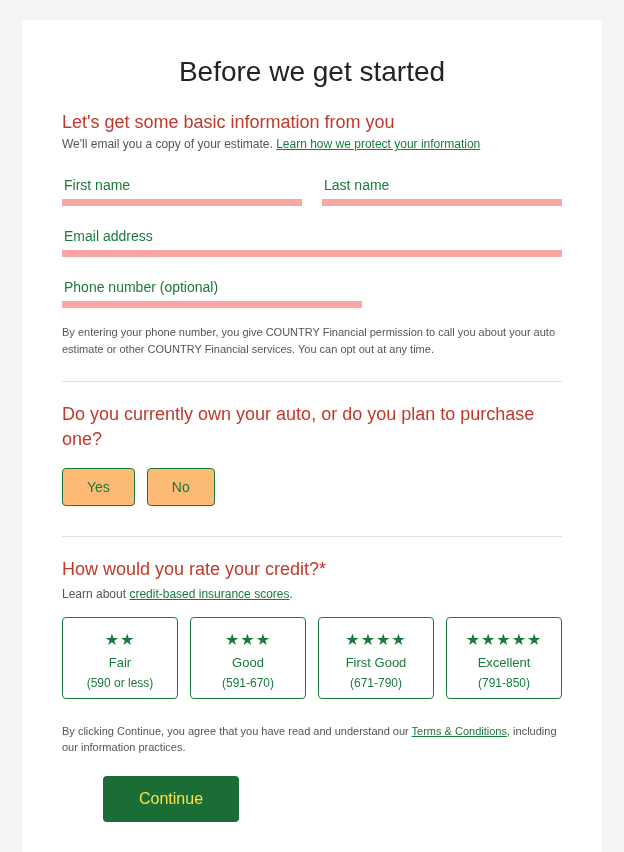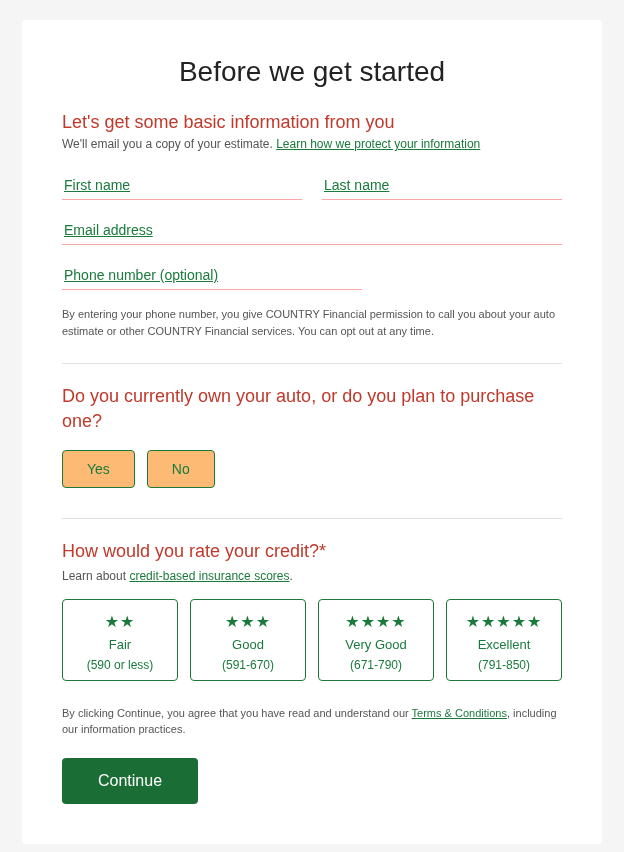--- a/index.html
+++ b/index.html
@@ -59,28 +59,27 @@
       flex-direction: column;
     }
 
     .form-group.full {
       flex: 1 1 100%;
       align-items: center;
     }
 
     .form-input {
       border: none;
-      border-bottom: 1px solid #fca5a5;
+      border-bottom: 7px solid #fca5a5;
       padding: 6px 2px;
       font-size: 14px;
       color: #1a7a3c;
       outline: none;
       background: transparent;
       width: 100%;
-      text-decoration: underline;
     }
 
     .form-input::placeholder {
       color: #1a7a3c;
       font-size: 14px;
     }
 
     .phone-disclaimer {
       font-size: 11px;
       color: #555;
@@ -178,27 +177,28 @@
       margin-bottom: 20px;
     }
 
     .terms-text a {
       color: #1a7a3c;
       text-decoration: underline;
     }
 
     .continue-btn {
       background: #1a6e35;
-      color: #ffffff;
+      color: #fde047;
       border: none;
       padding: 14px 36px;
       font-size: 16px;
       cursor: pointer;
       border-radius: 4px;
       font-weight: 500;
+      margin-left: 41px;
     }
 
     .divider {
       border: none;
       border-top: 1px solid #e0e0e0;
       margin: 20px 0;
     }
   </style>
 </head>
 <body>
@@ -258,21 +258,21 @@
           <span class="credit-label">Fair</span>
           <span class="credit-range">(590 or less)</span>
         </button>
         <button class="credit-btn">
           <span class="stars">★★★</span>
           <span class="credit-label">Good</span>
           <span class="credit-range">(591-670)</span>
         </button>
         <button class="credit-btn">
           <span class="stars">★★★★</span>
-          <span class="credit-label">Very Good</span>
+          <span class="credit-label">First Good</span>
           <span class="credit-range">(671-790)</span>
         </button>
         <button class="credit-btn">
           <span class="stars">★★★★★</span>
           <span class="credit-label">Excellent</span>
           <span class="credit-range">(791-850)</span>
         </button>
       </div>
   </div>
 

